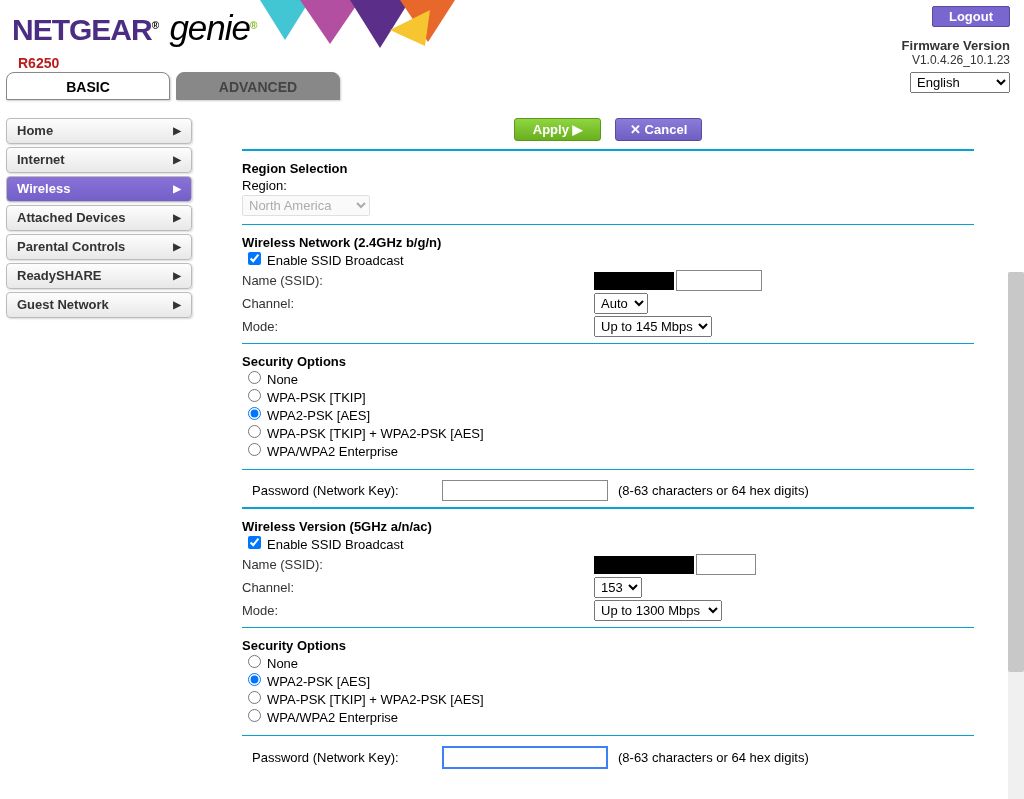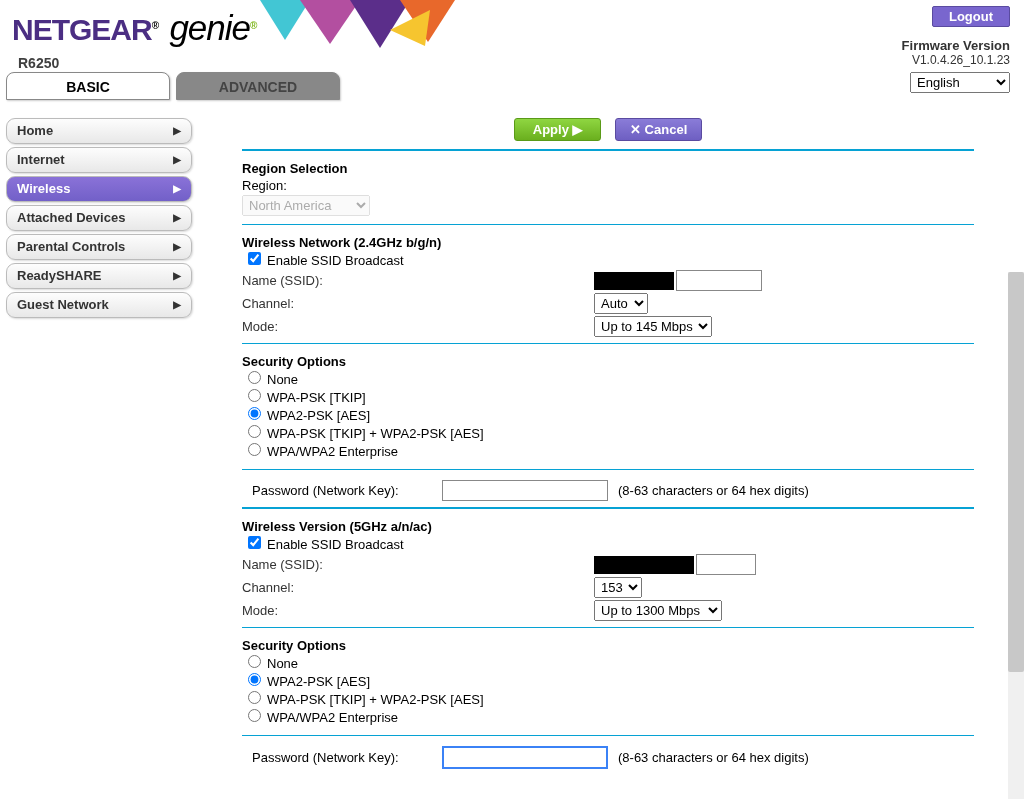--- a/index.html
+++ b/index.html
@@ -3,35 +3,35 @@
 <meta charset="utf-8">
 <style>
 * { box-sizing: border-box; margin: 0; padding: 0; }
 body { font-family: Arial, sans-serif; font-size: 13px; background: #fff; width: 1024px; height: 799px; position: relative; overflow: hidden; }
 
 .header { position: relative; height: 70px; }
 .logo { position: absolute; top: 8px; left: 12px; font-size: 30px; font-weight: bold; letter-spacing: -1px; }
 .logo .netgear { color: #4b2e83; margin-top: 42px; }
 .logo .genie { color: #000000; font-weight: normal; font-style: italic; margin-left: 4px; font-size: 35px; }
 .logo .reg { font-size: 10px; vertical-align: super; }
-.model { position: absolute; top: 55px; left: 18px; font-weight: bold; color: #404040; font-size: 14px; }
+.model { position: absolute; top: 55px; left: 18px; font-weight: bold; color: #b91c1c; font-size: 14px; }
 .triangles { position: absolute; top: 0; left: 260px; }
 .logout-btn { position: absolute; top: 6px; right: 14px; background: #7966ce; color: #fff; border: 1px solid #5a4ba0; padding: 2px 16px; font-size: 13px; font-weight: bold; cursor: pointer; border-radius: 2px; }
 .fw { position: absolute; top: 38px; right: 14px; text-align: right; font-size: 12px; color: #333; }
 .fw b { font-size: 13px; }
 .lang-select { position: absolute; top: 72px; right: 14px; width: 100px; font-size: 13px; padding: 1px 2px; }
 
 .tabs { margin-top: 2px; margin-left: 6px; display: flex; }
 .tab { width: 164px; height: 28px; line-height: 28px; text-align: center; font-weight: bold; font-size: 14px; border-radius: 8px 8px 0 0; border: 1px solid #888; cursor: pointer; box-shadow: 1px 1px 2px rgba(0,0,0,0.2); }
 .tab.basic { background: #fff; color: #000; }
 .tab.advanced { background: #888; color: #444; margin-left: 6px; }
 
 .main { display: flex; margin-top: 4px; }
 .sidebar { width: 198px; padding: 14px 6px 0 6px; }
-.side-item { background: linear-gradient(#fdfdfd,#e8e8e8); border: 1px solid #bbb; border-radius: 9px; height: 26px; line-height: 26px; padding: 0 10px; margin-bottom: 3px; font-size: 13px; font-weight: bold; color: #333; display: flex; justify-content: space-between; align-items: center; box-shadow: 1px 1px 2px rgba(0,0,0,0.15); cursor: pointer; }
+.side-item { background: linear-gradient(#fdfdfd,#e8e8e8); border: 1px solid #bbb; border-radius: 4px; height: 26px; line-height: 26px; padding: 0 10px; margin-bottom: 3px; font-size: 13px; font-weight: bold; color: #333; display: flex; justify-content: space-between; align-items: center; box-shadow: 1px 1px 2px rgba(0,0,0,0.15); cursor: pointer; }
 .side-item.active { background: linear-gradient(#8a72d8,#7260c8); color: #fff; }
 .side-item .arrow { font-size: 10px; }
 
 .content { flex: 1; padding: 14px 30px 0 44px; position: relative; }
 .page-title { color: #8a72d8; font-size: 17px; font-weight: bold; margin-bottom: 26px; }
 .btn-row { text-align: center; margin-bottom: 8px; }
 .apply-btn { background: linear-gradient(#8fd641,#6aaf1e); color: #fff; border: 1px solid #5a9a18; padding: 3px 18px; font-weight: bold; font-size: 13px; cursor: pointer; border-radius: 3px; }
 .cancel-btn { background: linear-gradient(#8a7cd8,#6e5fc2); color: #fff; border: 1px solid #5a4ba0; padding: 3px 14px; font-weight: bold; font-size: 13px; cursor: pointer; border-radius: 3px; margin-left: 10px; }
 
 .hr-blue { border: none; border-top: 2px solid #06a2d4; margin: 4px 0 10px 0; }

